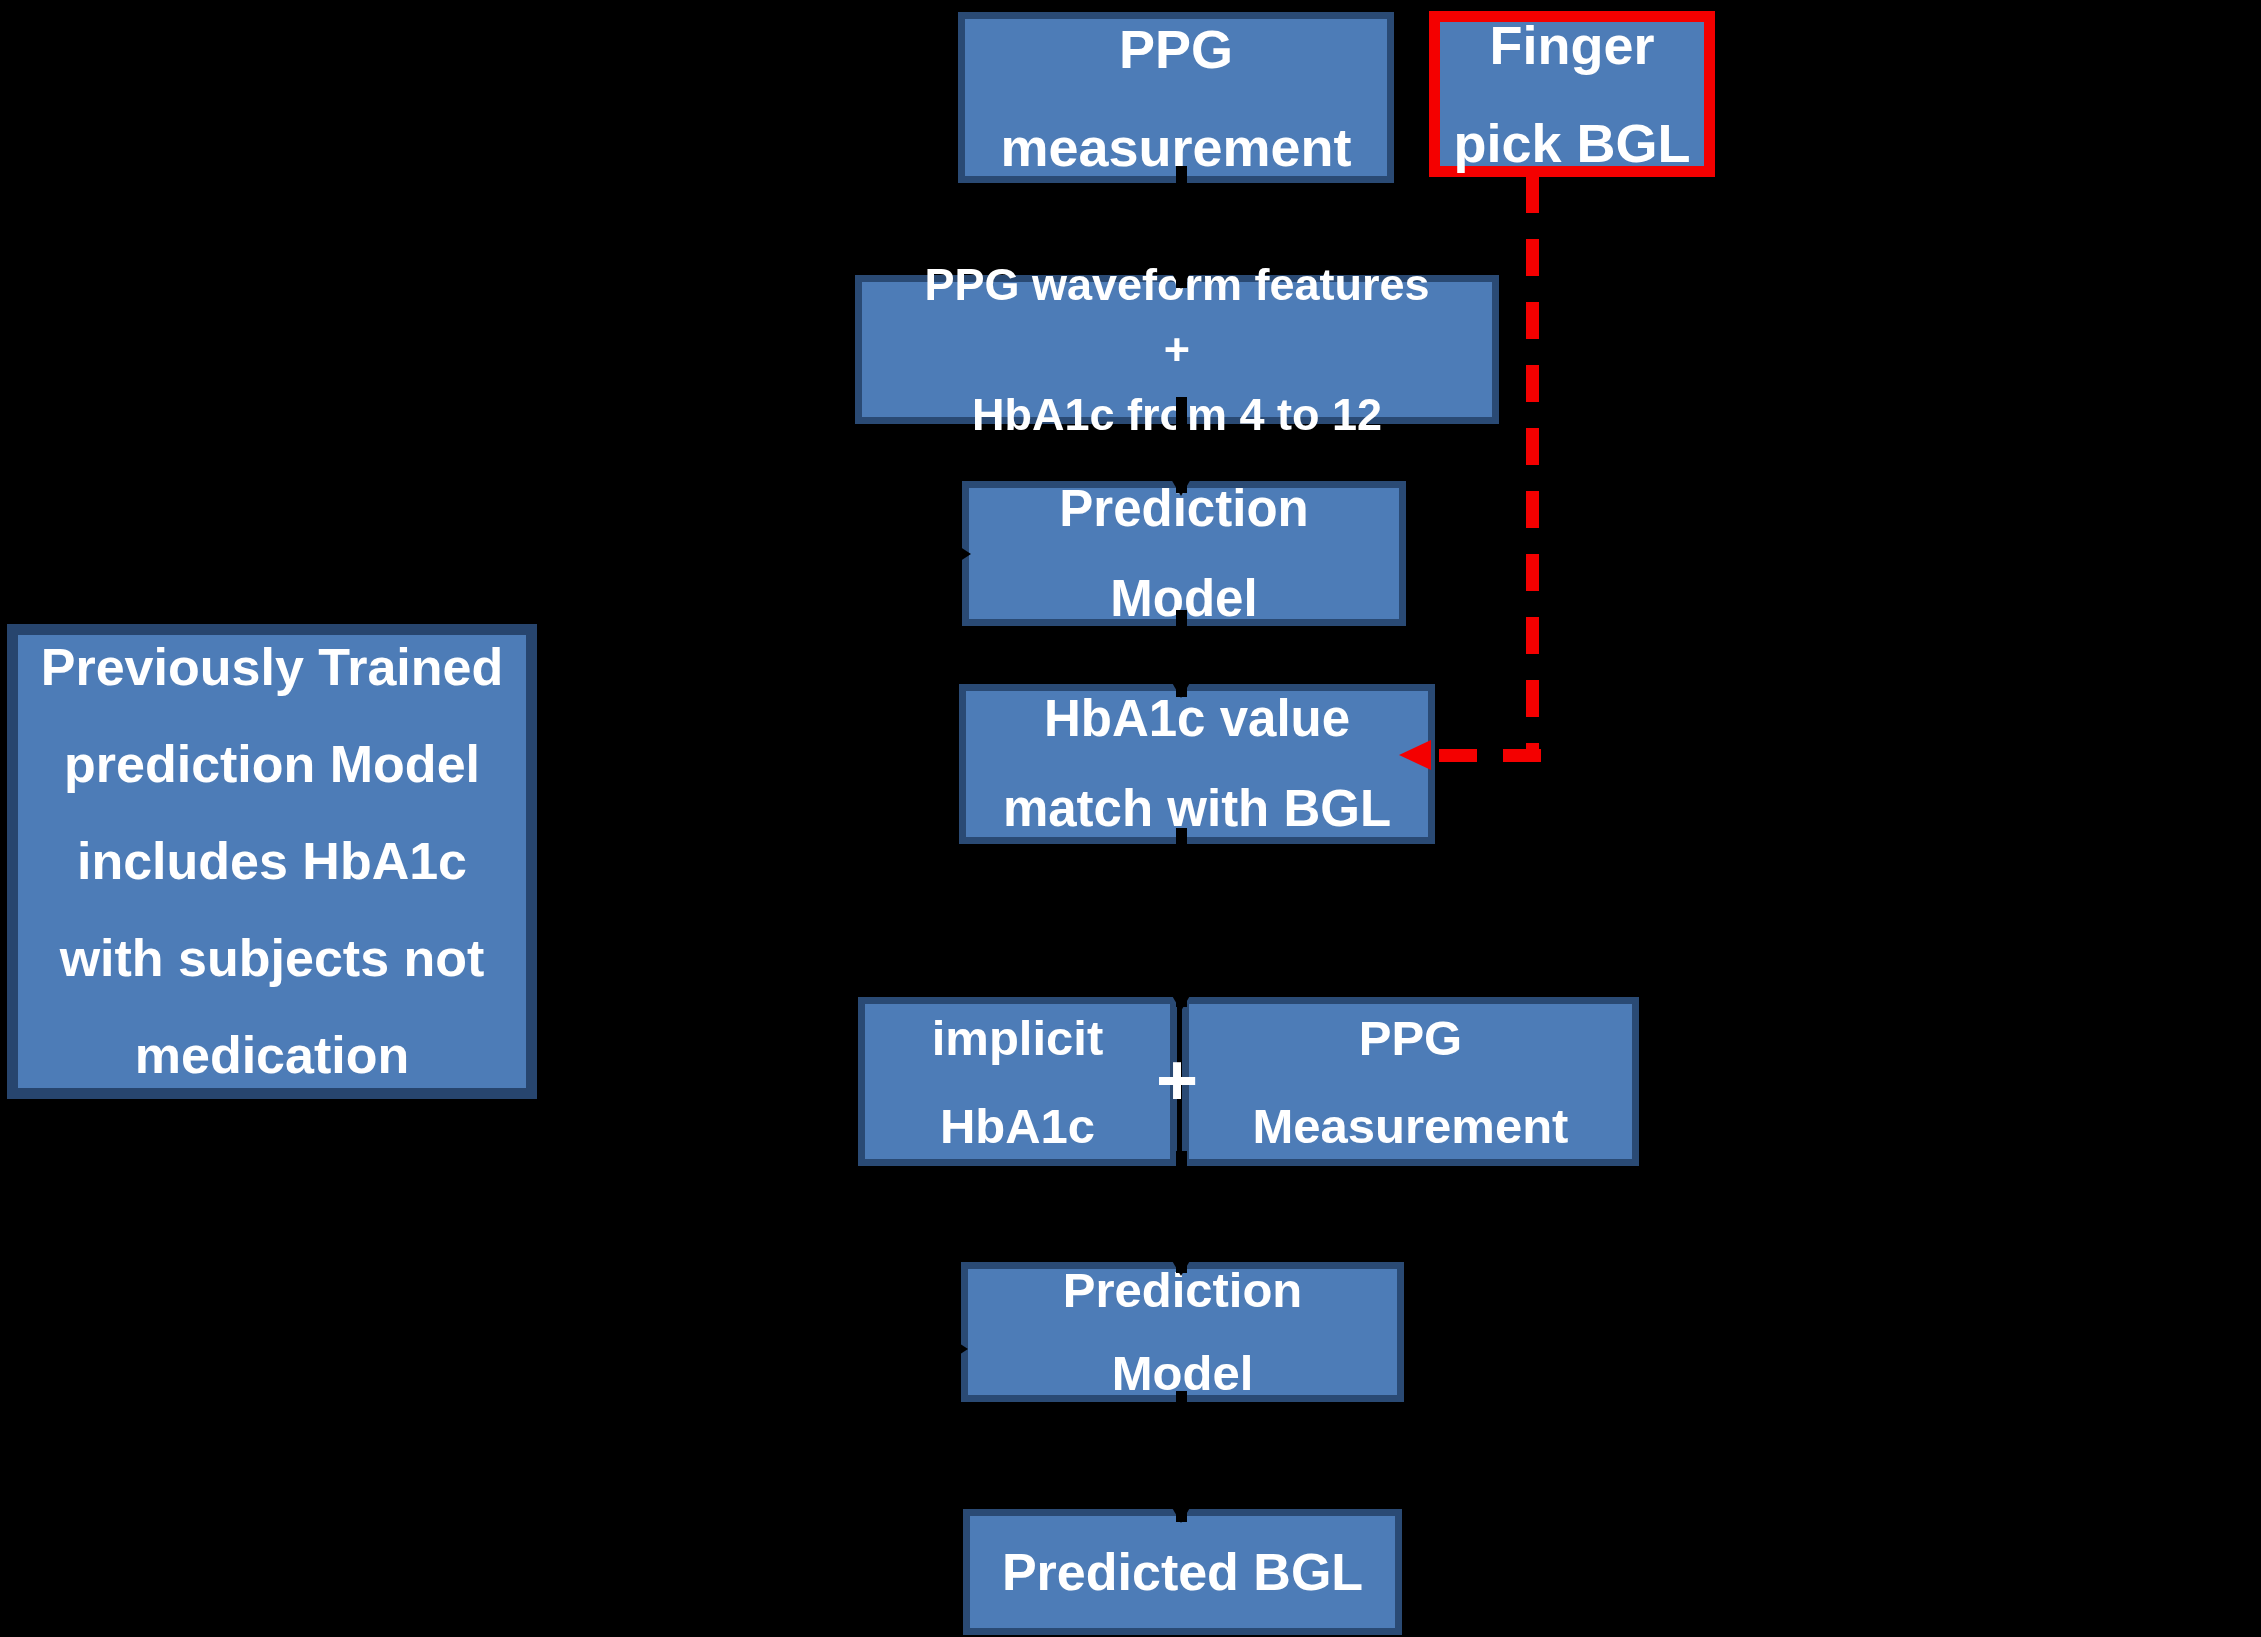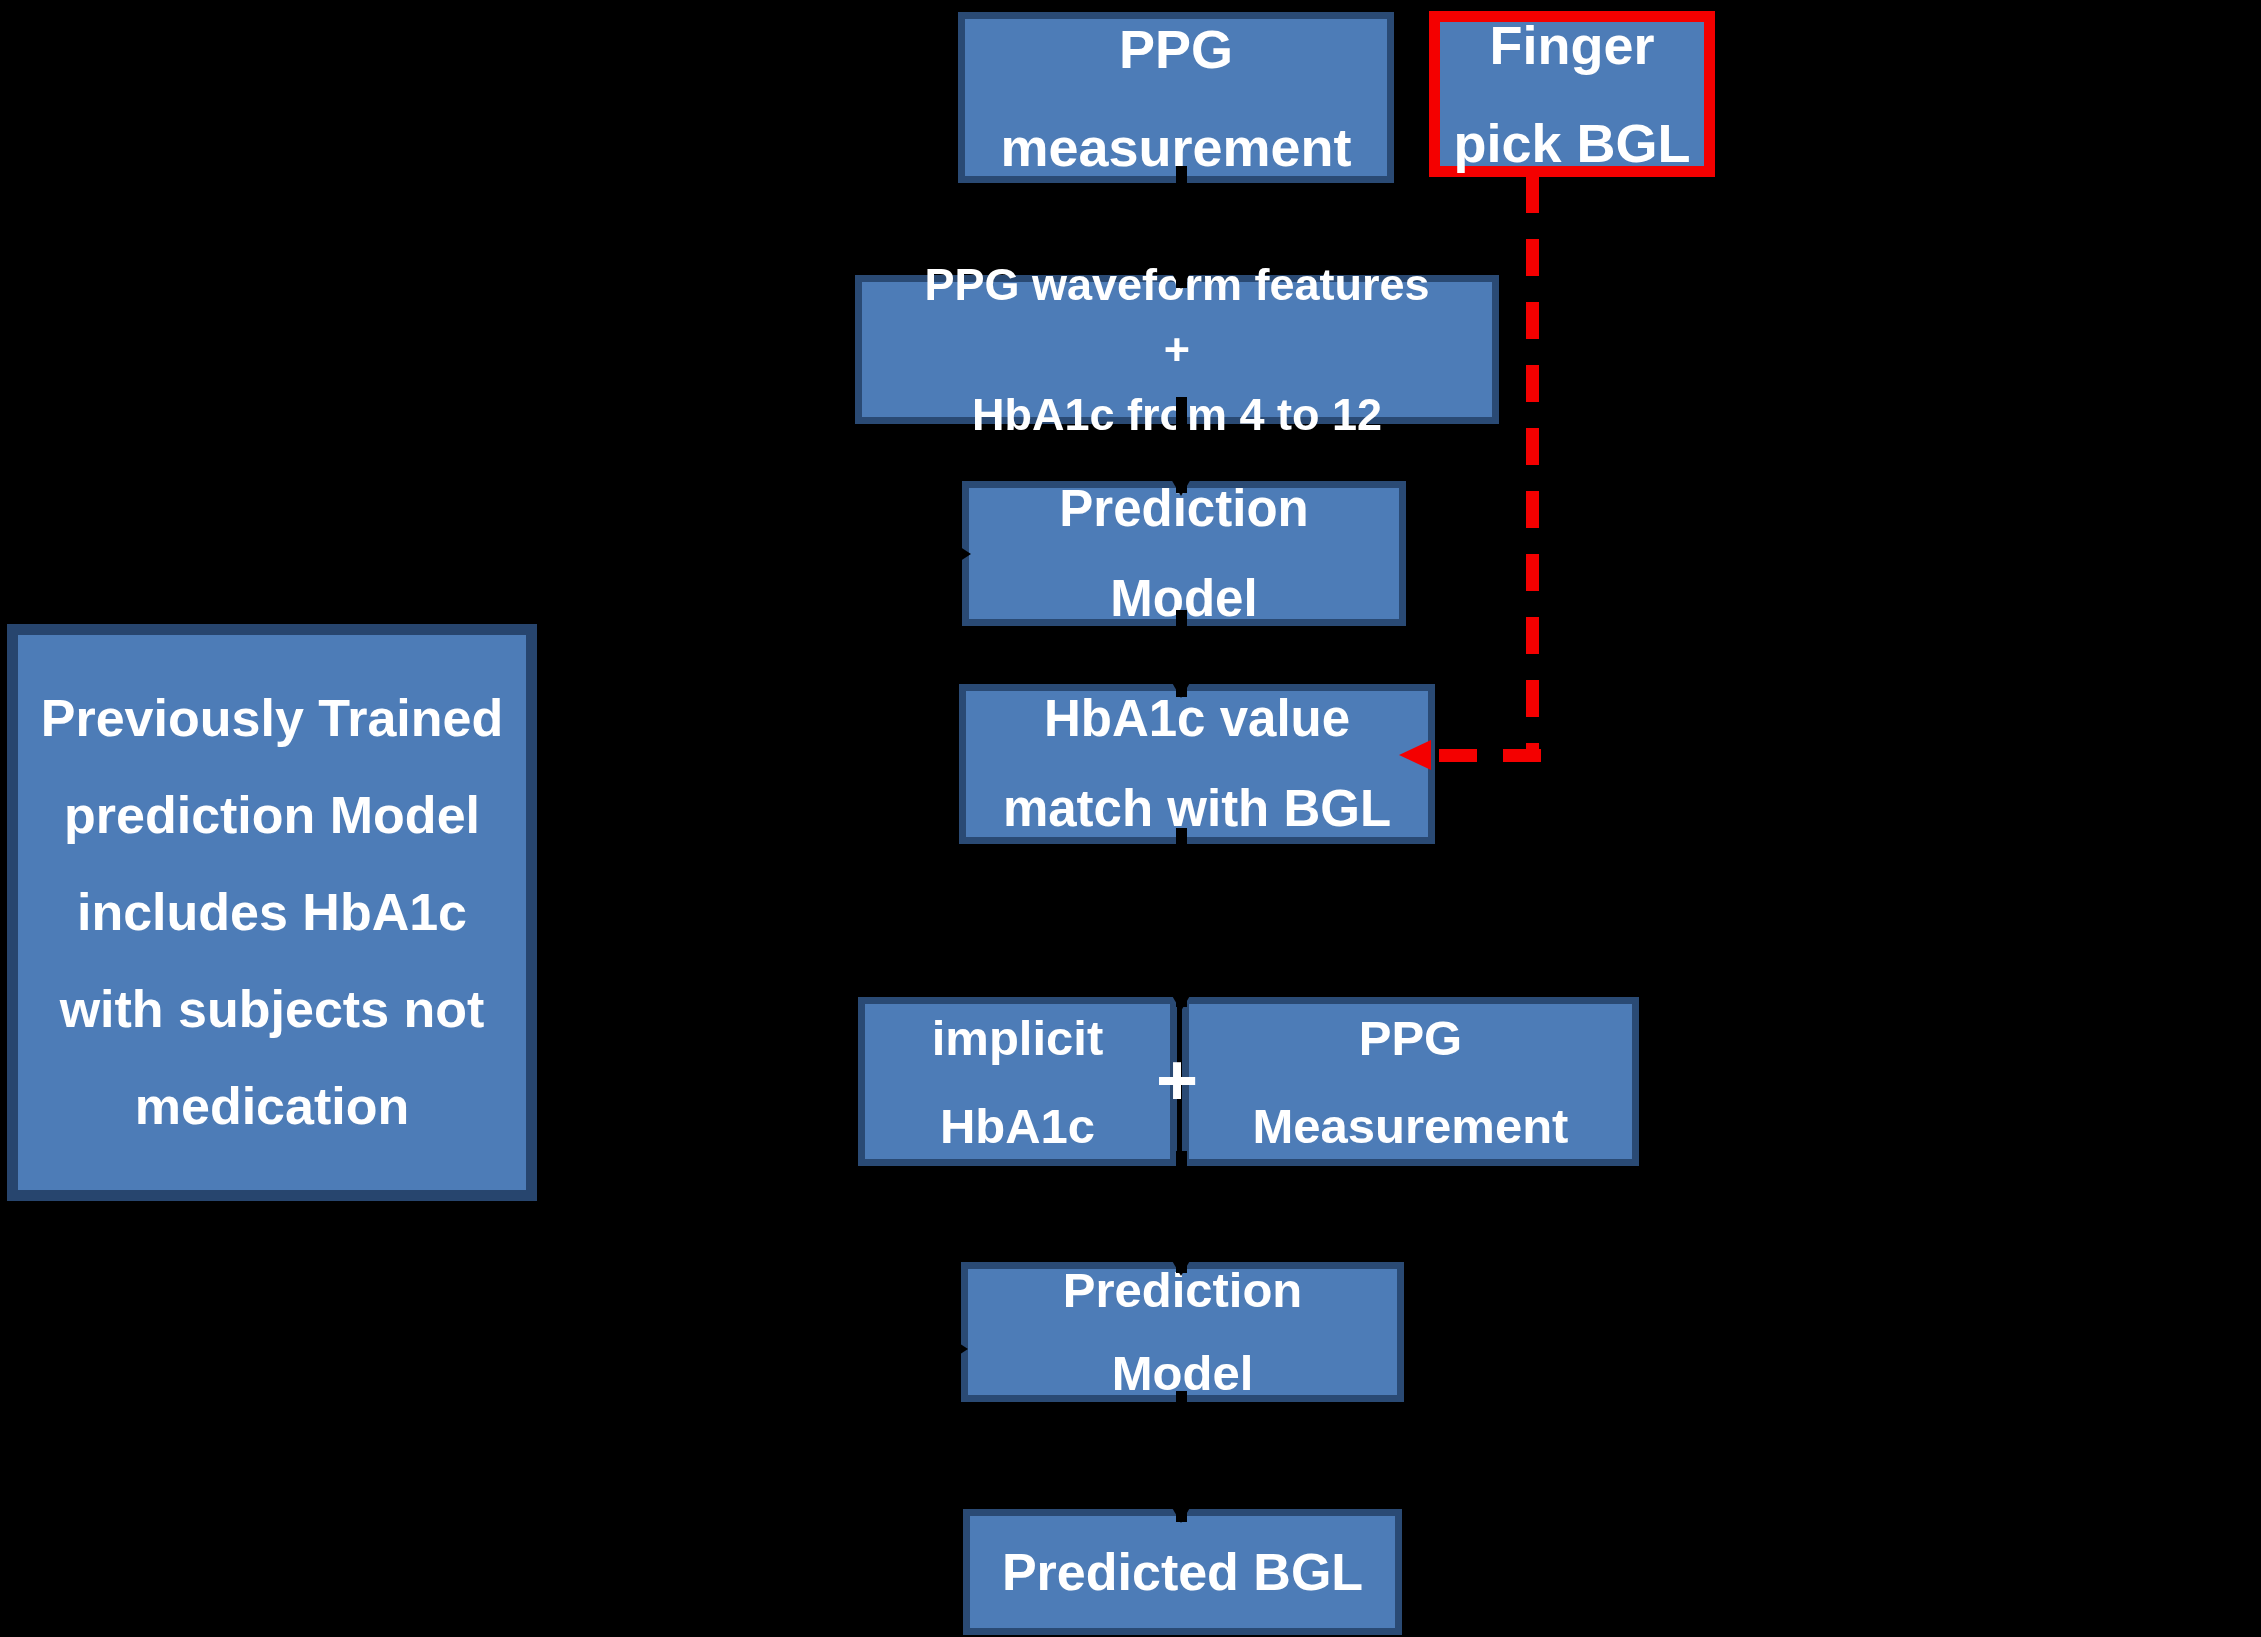--- a/index.html
+++ b/index.html
@@ -122,21 +122,21 @@
   <div class="box t58" style="left:962px; top:481px; width:444px; height:145px;">
     <div class="ln">Prediction</div>
     <div class="ln">Model</div>
   </div>
 
   <div class="box t58" style="left:959px; top:684px; width:476px; height:160px;">
     <div class="ln">HbA1c value</div>
     <div class="ln">match with BGL</div>
   </div>
 
-  <div class="box note-border t60" style="left:7px; top:624px; width:530px; height:577px;">
+  <div class="box note-border t60" style="left:7px; top:624px; width:530px; height:475px;">
     <div class="ln">Previously Trained</div>
     <div class="ln">prediction Model</div>
     <div class="ln">includes HbA1c</div>
     <div class="ln">with subjects not</div>
     <div class="ln">medication</div>
   </div>
 
   <div class="box t56" style="left:858px; top:997px; width:319px; height:169px;">
     <div class="ln">implicit</div>
     <div class="ln">HbA1c</div>

